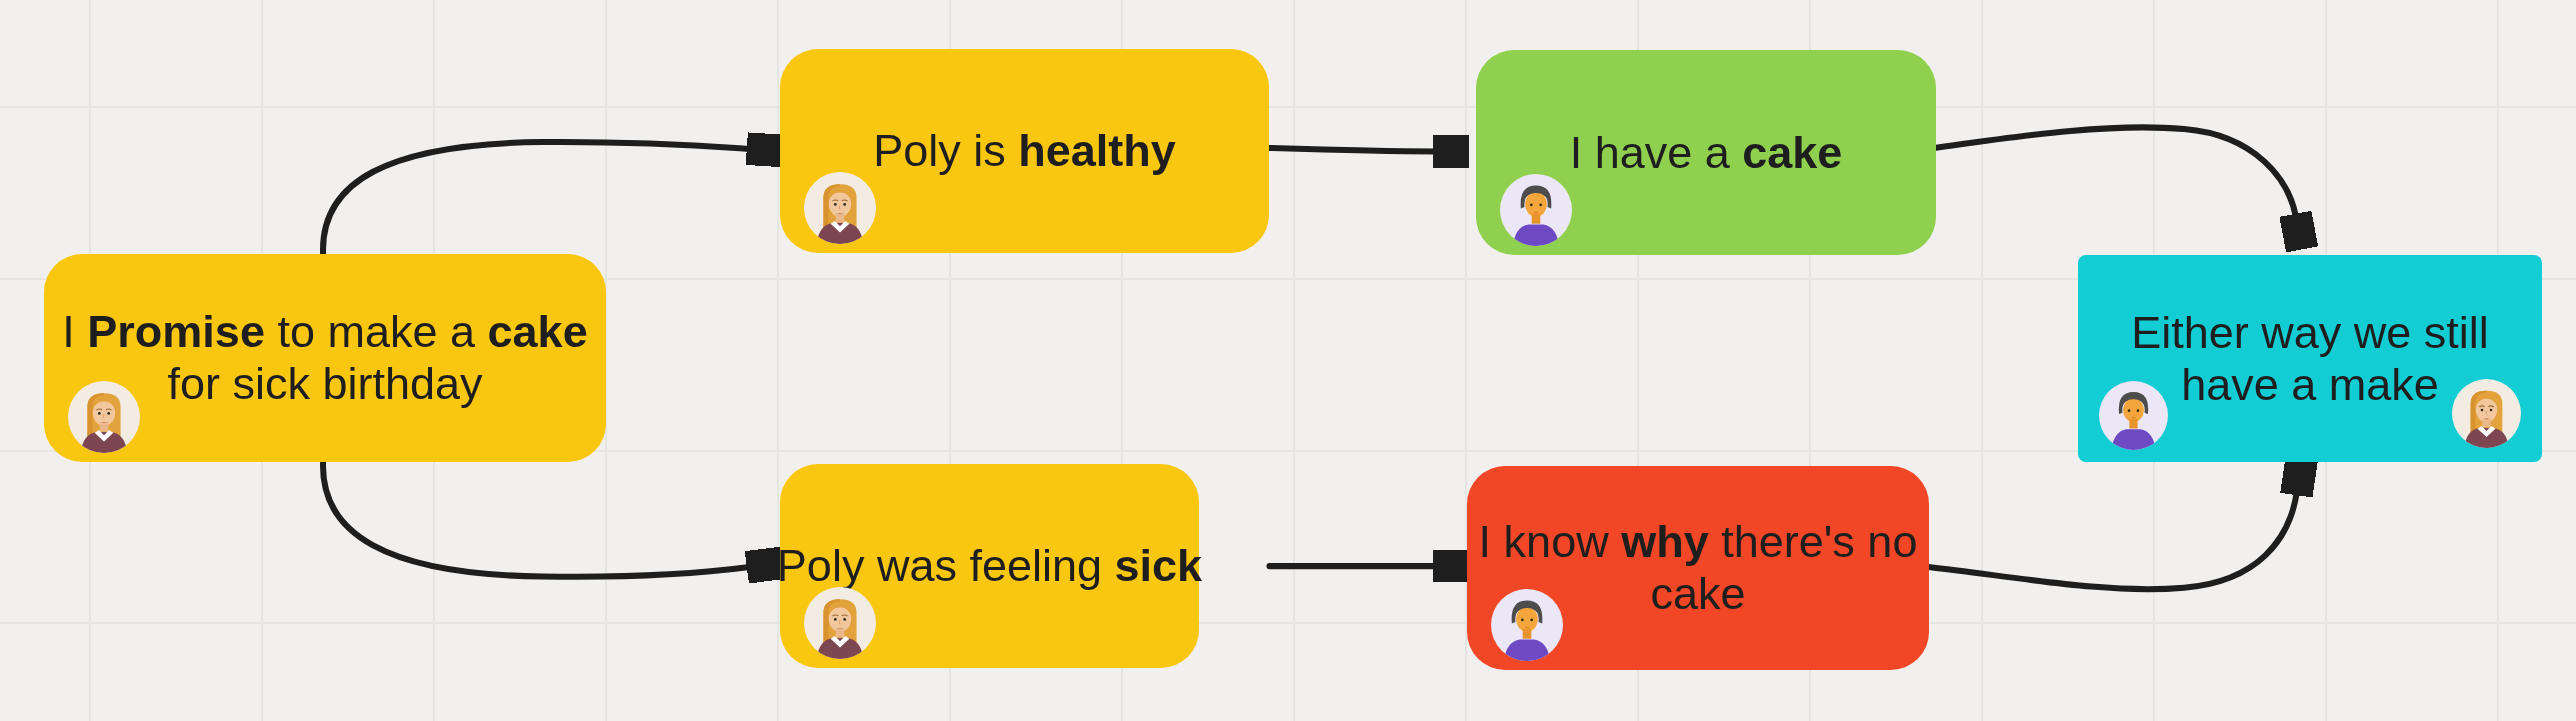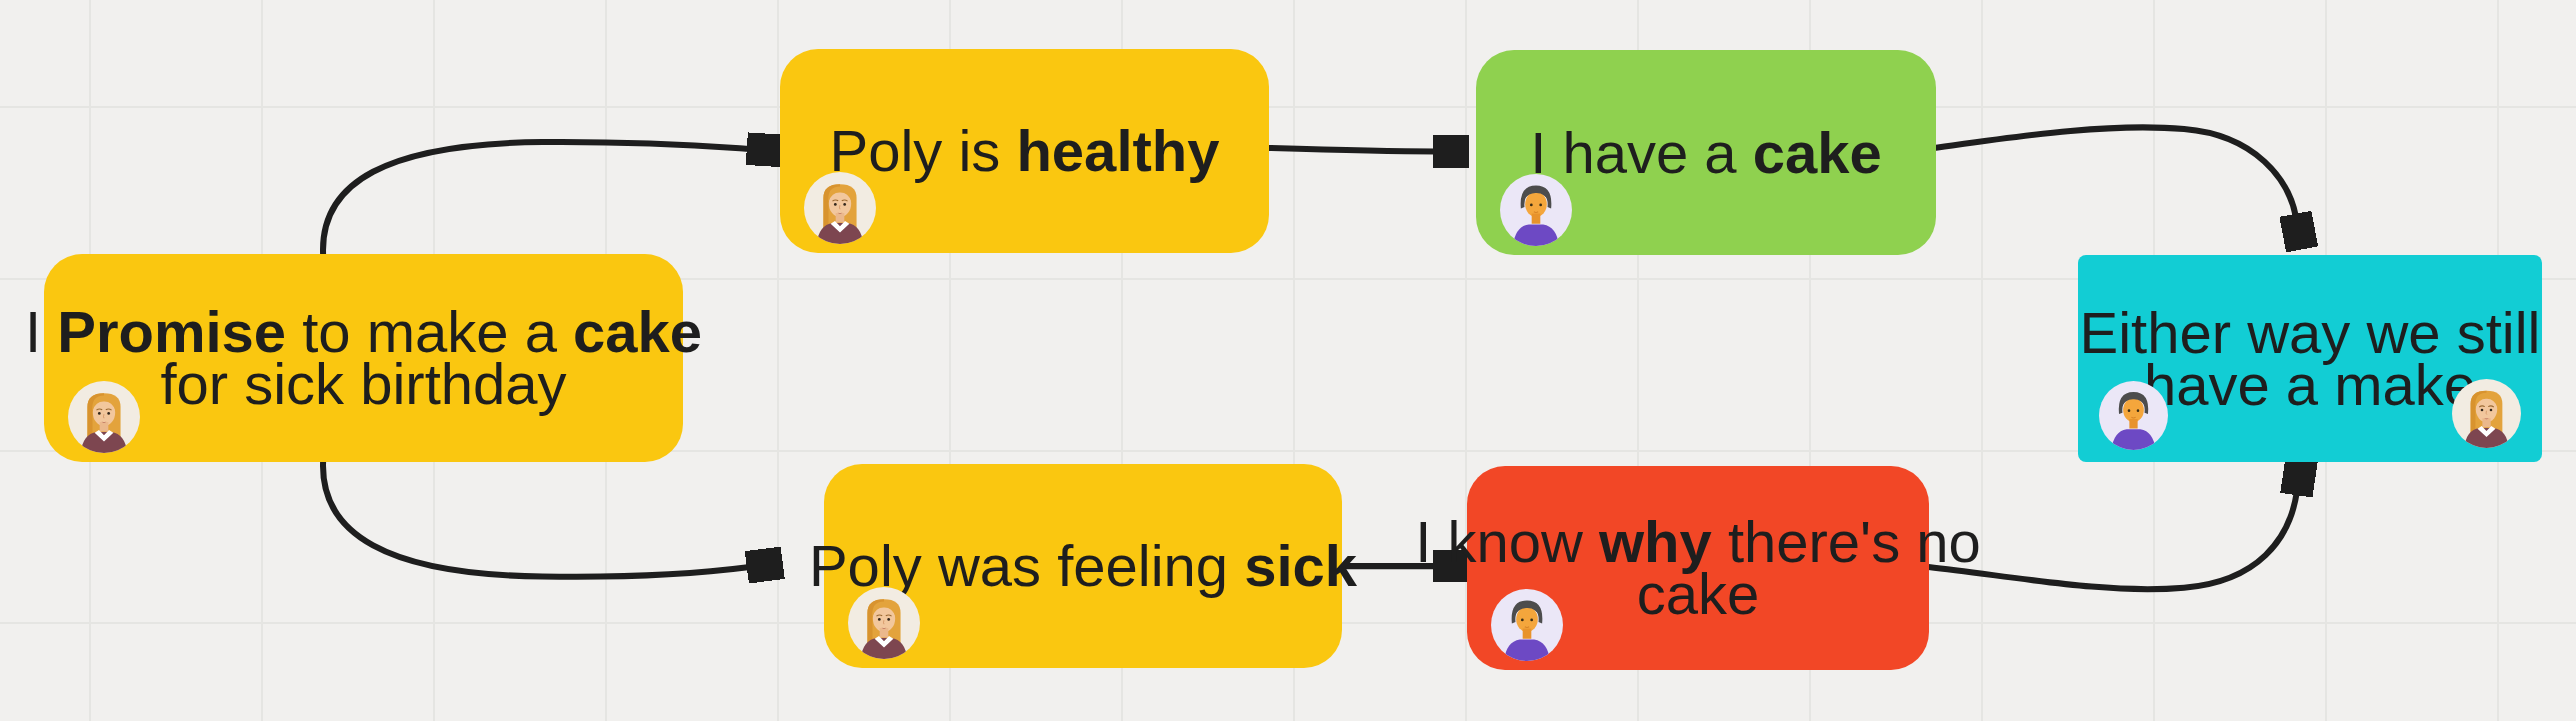--- a/index.html
+++ b/index.html
@@ -11,31 +11,31 @@
       linear-gradient(to right,#E5E5E2 0 1.7px,transparent 1.7px),
       linear-gradient(to bottom,#E5E5E2 0 1.7px,transparent 1.7px);
     background-size:172px 172px;
     background-position:89px 106px;
   }
   .edges{position:absolute;left:0;top:0;width:2576px;height:721px;pointer-events:none;}
   .edges path{stroke:#1E1E1E;stroke-width:7;fill:none;stroke-linecap:round;}
   .node{
     position:absolute;border-radius:38px;
     display:flex;align-items:center;justify-content:center;
-    color:#1E1E1E;font-size:58px;line-height:52px;text-align:center;
+    color:#1E1E1E;font-size:45px;line-height:52px;text-align:center;
   }
   .node .node-text{position:relative;z-index:2;padding:0 12px;}
   .node .line{white-space:nowrap;}
   .node .b{font-weight:700;}
   .avatar{position:absolute;width:72px;height:72px;left:24px;bottom:9.5px;z-index:3;}
   .node-party .avatar{width:69px;height:69px;bottom:12px;left:20.7px;}
   .node-party .avatar.av-right{left:auto;right:20.7px;bottom:13.8px;}
-  .node-promise{left:44px;top:254px;width:639px;height:208px;}
+  .node-promise{left:44px;top:254px;width:562px;height:208px;}
   .node-healthy{left:780px;top:49px;width:489px;height:204px;}
-  .node-sick{left:824px;top:464px;width:518px;height:204px;}
+  .node-sick{left:780px;top:464px;width:419px;height:204px;}
   .node-cake{left:1468px;top:50px;width:460px;height:205px;margin-left:8px;}
   .node-why{left:1467px;top:466px;width:462px;height:204px;}
   .node-party{left:2078px;top:255px;width:464px;height:207px;}
   .defs-svg{position:absolute;width:0;height:0;overflow:hidden;}
 </style>
 </head>
 <body>
 
 <svg class="defs-svg" xmlns="http://www.w3.org/2000/svg">
   <defs>

